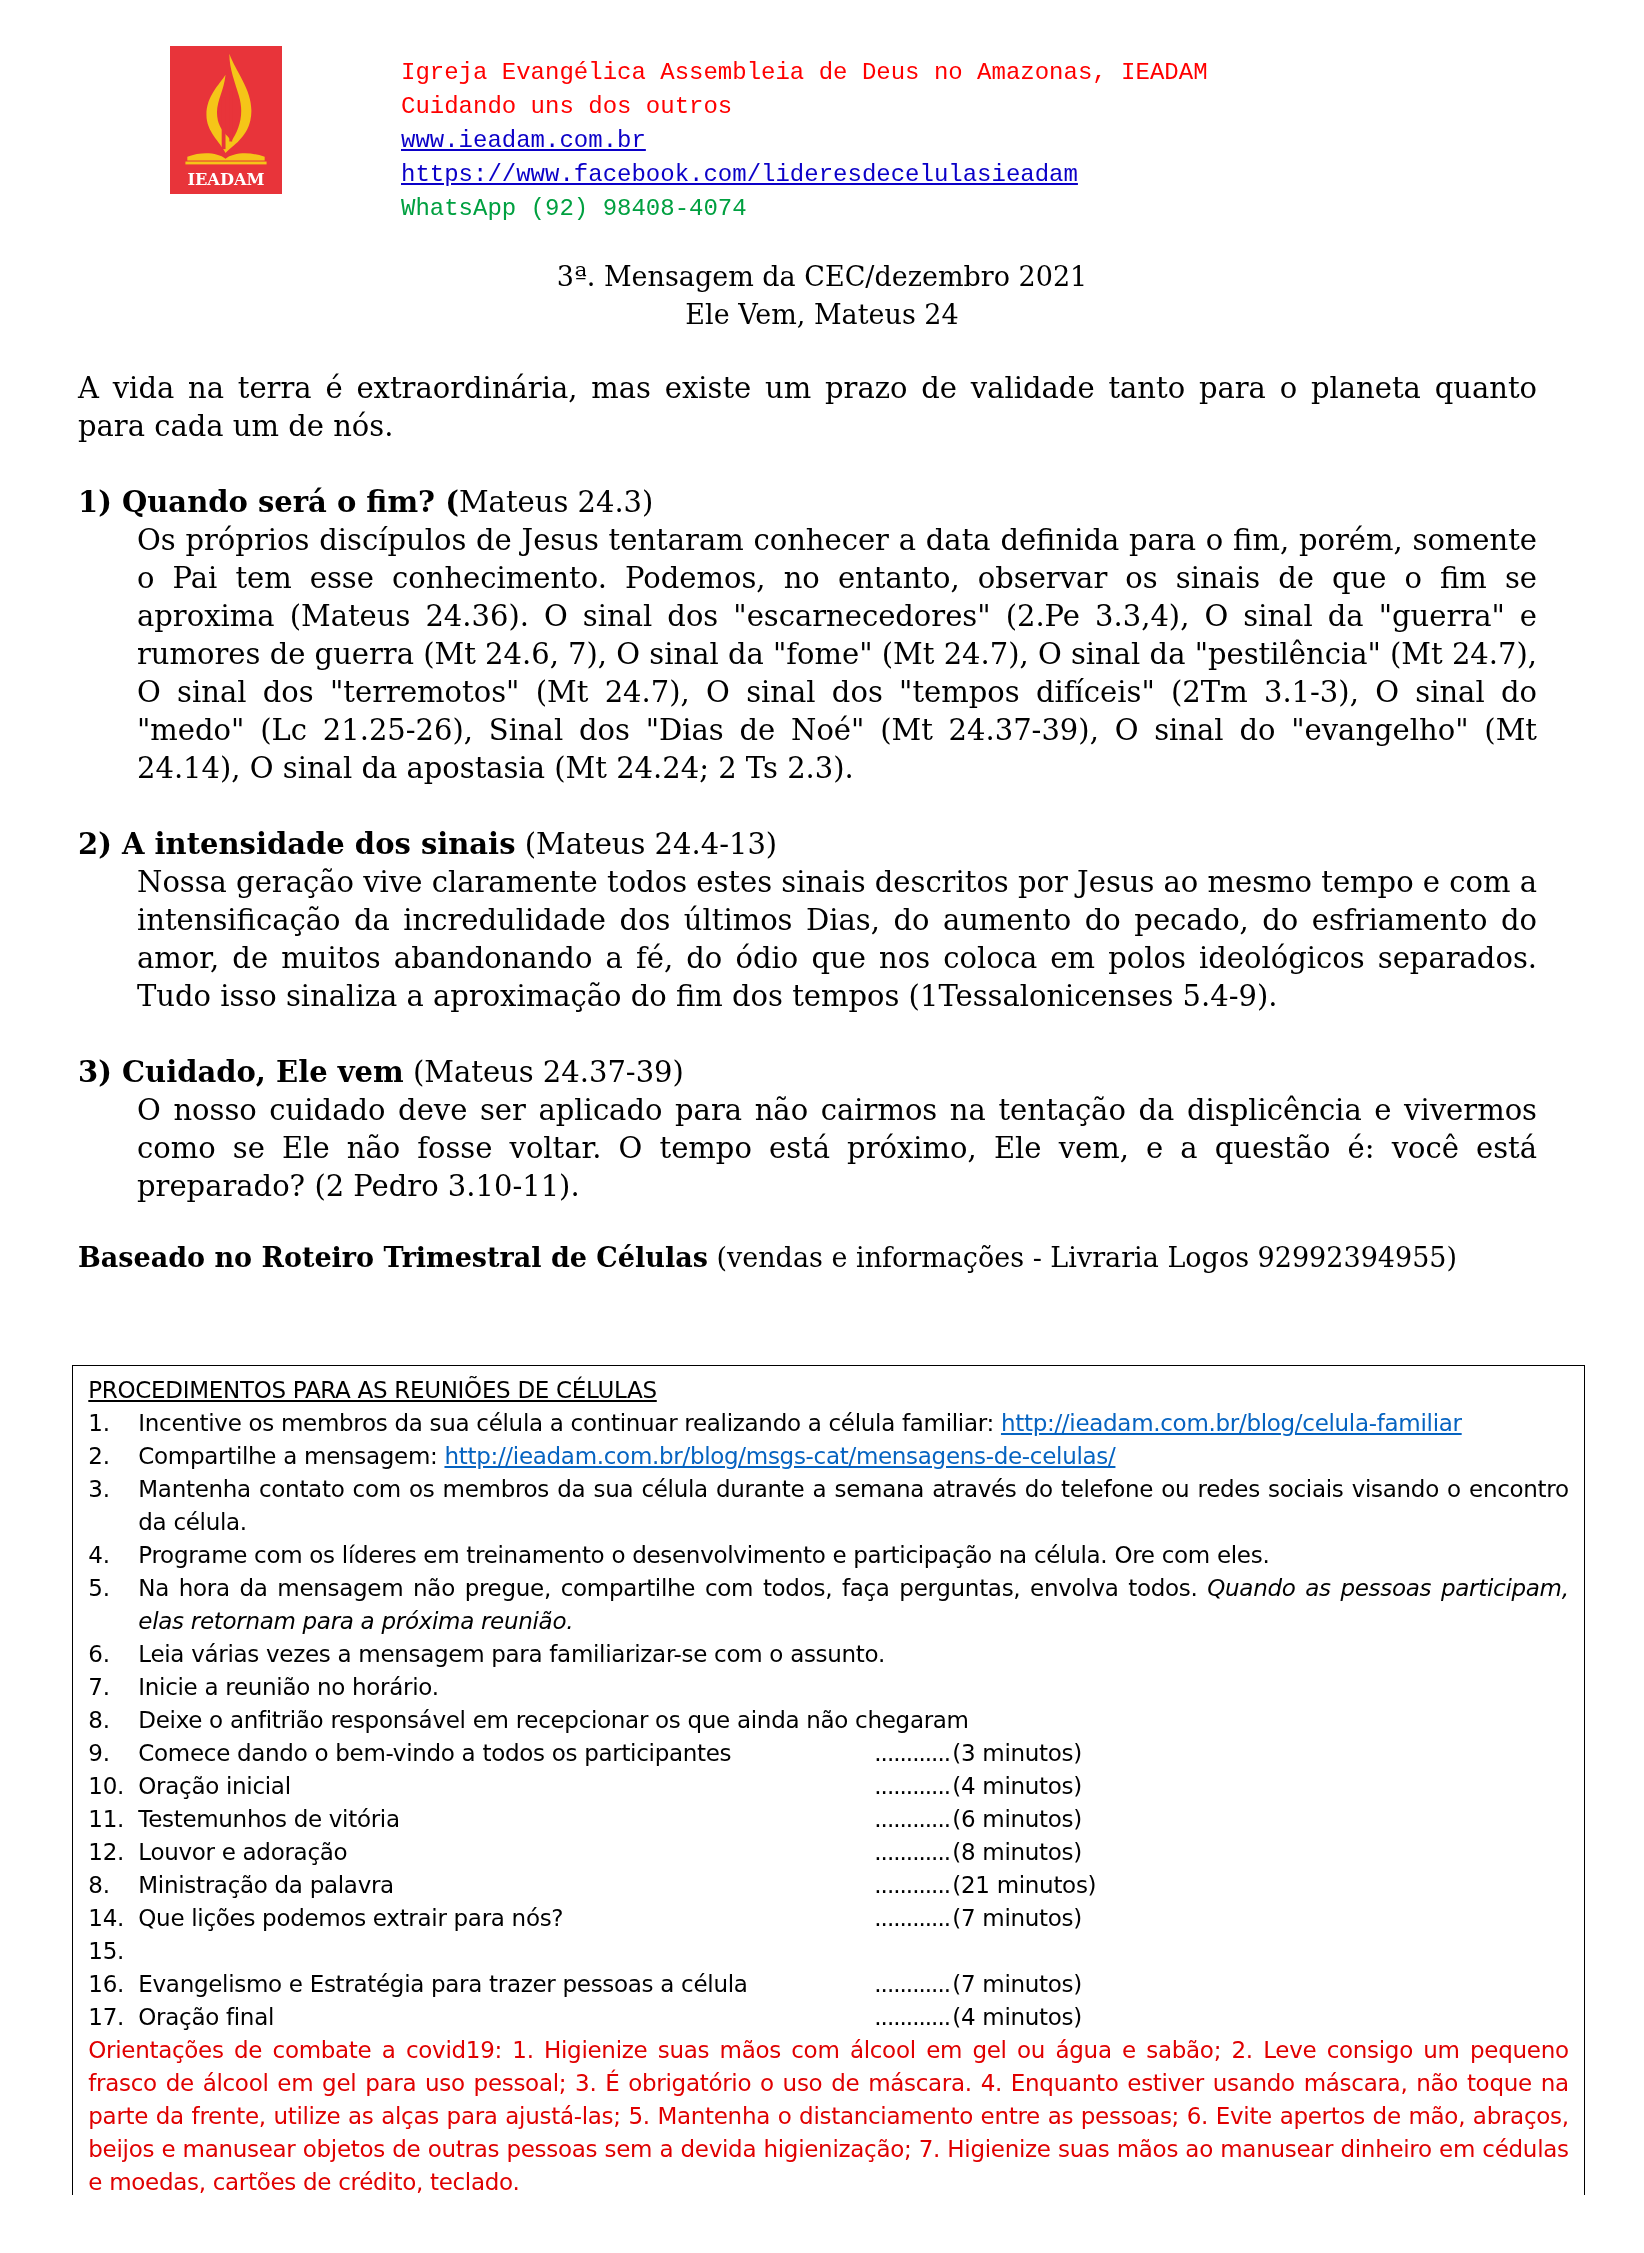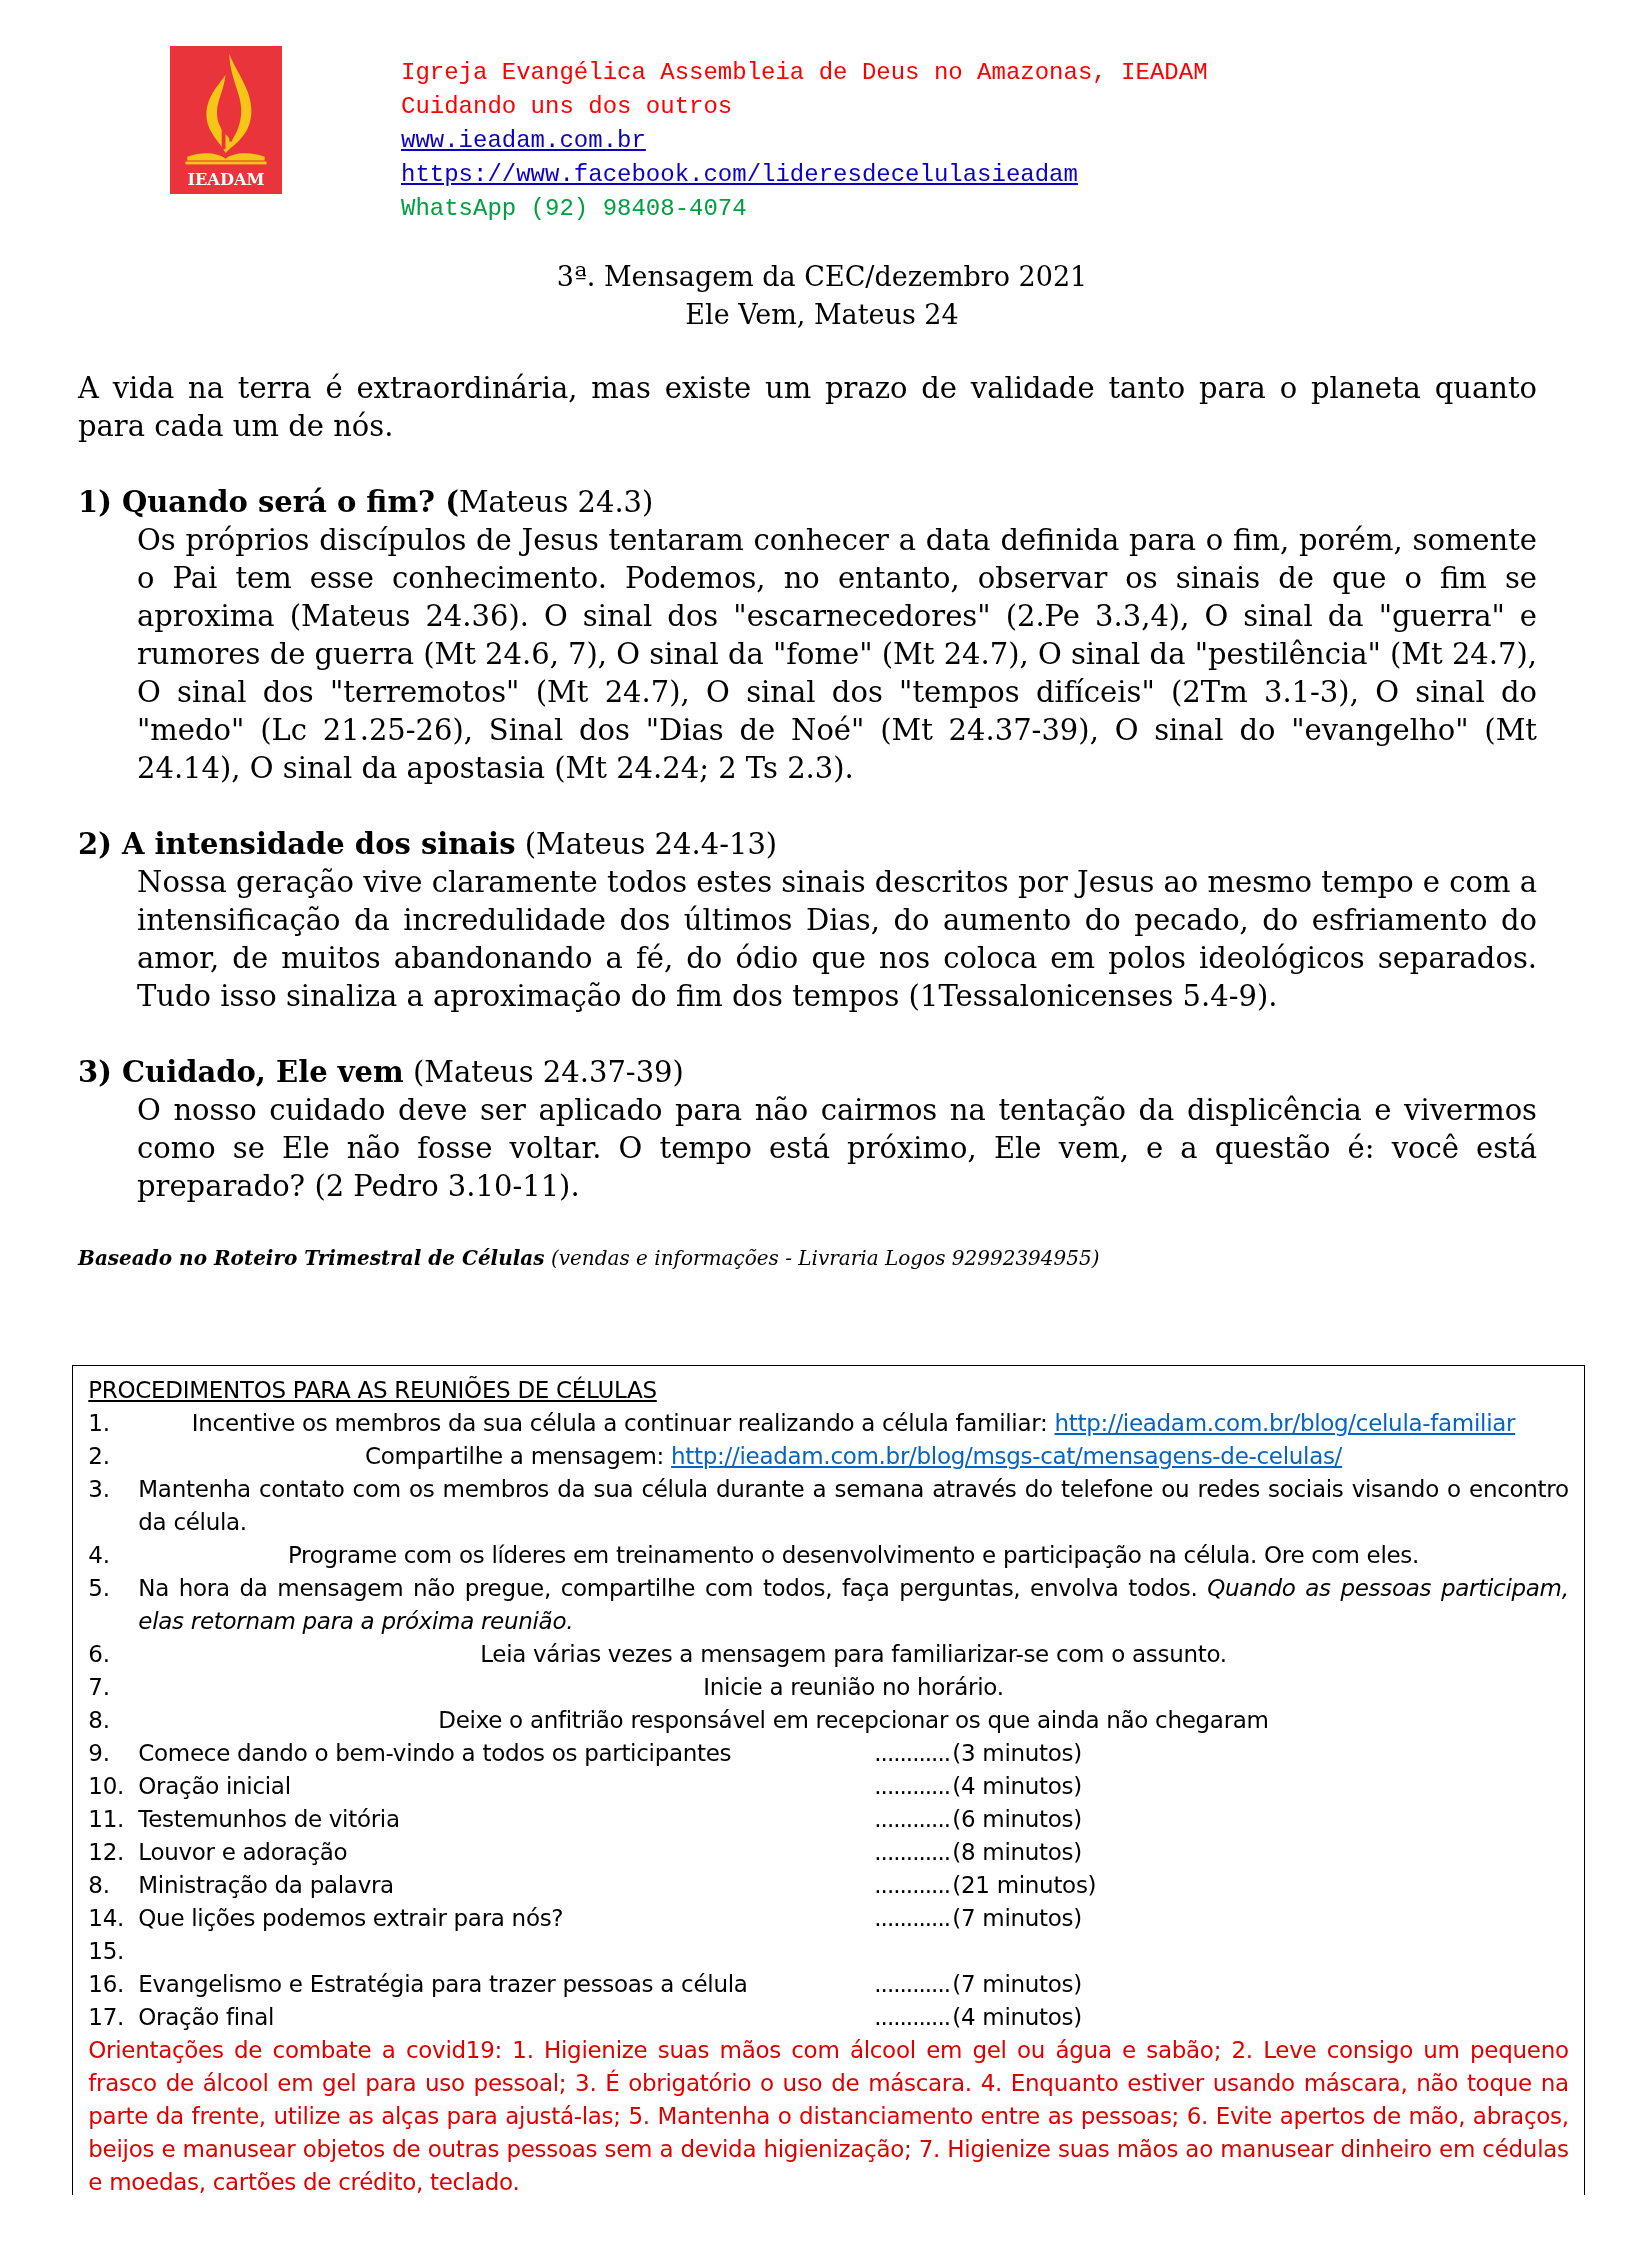--- a/index.html
+++ b/index.html
@@ -18,32 +18,32 @@
   
   #msg-title { position: absolute; left: 0; width: 1644px; top: 258px; text-align: center;
                font-family: "DejaVu Serif", serif; font-size: 27px; line-height: 38px; }
 
   #content { position: absolute; left: 78px; top: 369px; width: 1459px;
              font-family: "DejaVu Serif", serif; font-size: 29px; line-height: 38px; }
   #content p { margin: 0; text-align: justify; }
   .section { margin-top: 38px; }
   .sec-head b { font-weight: bold; }
   .sec-body { padding-left: 59px; text-align: justify; }
-  #based { margin-top: 34px; font-size: 20px; font-style: italic; }
+  #based { margin-top: 34px; font-size: 27px; }
 
   
   #proc { position: absolute; left: 72px; top: 1365px; width: 1513px; height: 830px;
           border-left: 1.9px solid #000; border-right: 1.9px solid #000; border-top: 1.9px solid #000;
           box-sizing: border-box; padding: 7.6px 15.3px 0 15.3px;
           font-family: "DejaVu Sans", sans-serif; font-size: 23px; line-height: 33px; letter-spacing: -0.3px; }
   #proc .title { text-decoration: underline; }
   .item { display: flex; }
   .item .num { width: 50px; flex: none; }
   .item .txt { flex: 1; text-align: justify; }
-  .item .txt.nojust { text-align: center; }
+  .item .txt.nojust { text-align: left; }
   .plink { color: #0563c1; text-decoration: underline; }
   .sched { display: flex; }
   .sched .num { width: 50px; flex: none; }
   .sched .lbl { width: 736px; flex: none; }
   .sched .dots { width: 78px; flex: none; letter-spacing: -1px; }
   .sched .dur { flex: none; }
   #covid { color: #e00000; text-align: justify; }
 </style>
 </head>
 <body>

